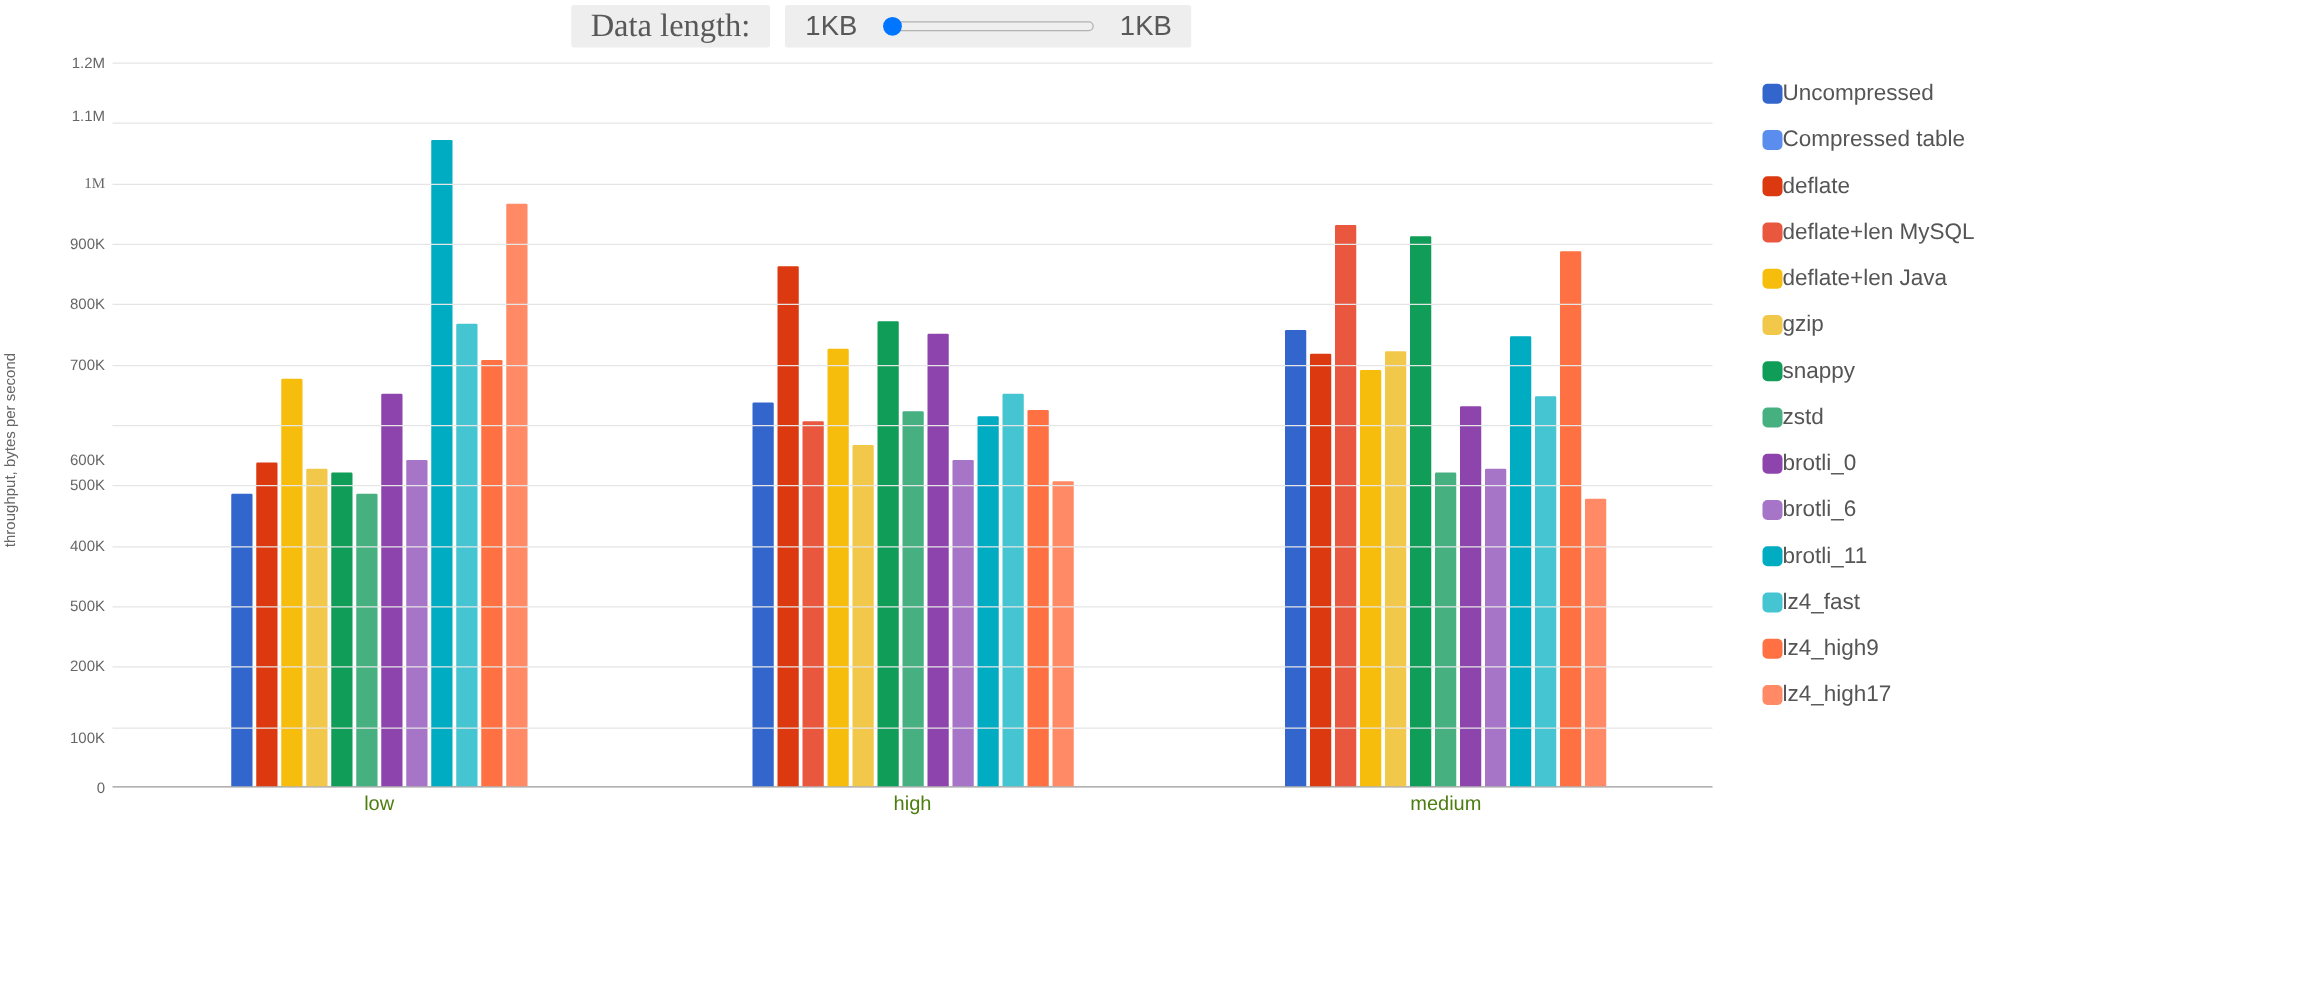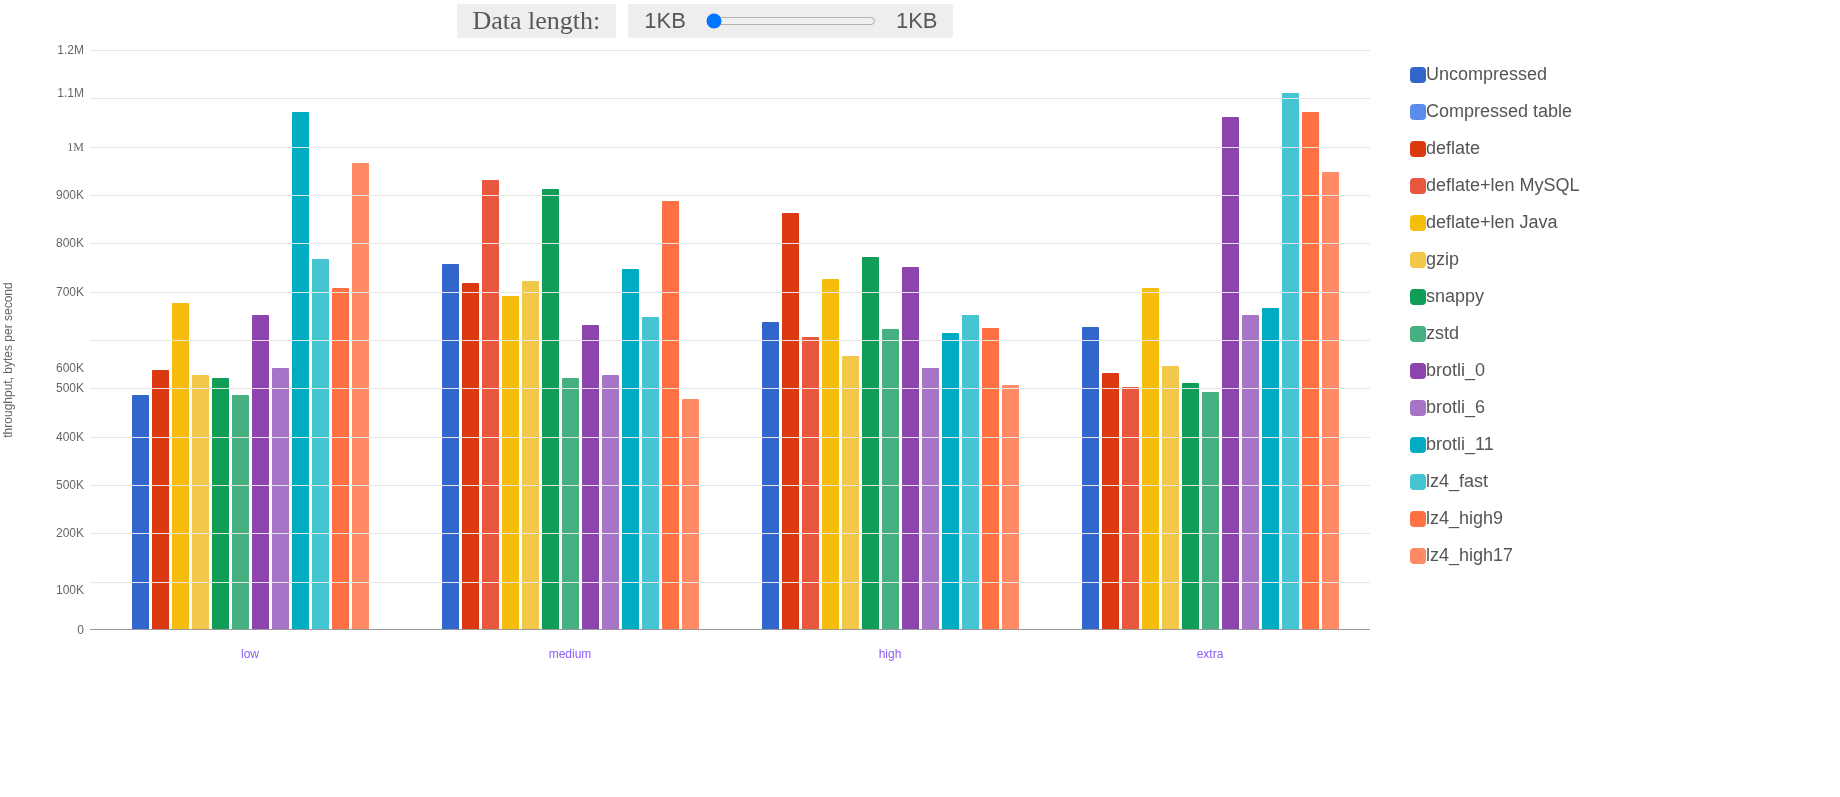--- a/index.html
+++ b/index.html
@@ -95,23 +95,23 @@
   }
   .bar {
     width: 17px;
     border-radius: 1px 1px 0 0;
   }
   .xtick {
     position: absolute;
     top: 100%;
     left: 50%;
     transform: translateX(-50%);
-    margin-top: 18px;
-    font-size: 12px;
-    color: #8b5cf6;
+    margin-top: 6px;
+    font-size: 16px;
+    color: #4d7c0f;
   }
   .xlabel {
     position: absolute;
     left: 50px; right: 0;
     top: 610px;
     text-align: center;
     font-size: 12px;
     color: #666;
   }
   .legend {
@@ -162,66 +162,50 @@
             <div class="bar" title="zstd: 485000" style="background: rgb(70, 176, 129); height: 234.417px;"></div>
             <div class="bar" title="brotli_0: 650000" style="background: rgb(142, 68, 173); height: 314.167px;"></div>
             <div class="bar" title="brotli_6: 540000" style="background: rgb(166, 117, 200); height: 261px;"></div>
             <div class="bar" title="brotli_11: 1070000" style="background: rgb(0, 172, 193); height: 517.167px;"></div>
             <div class="bar" title="lz4_fast: 765000" style="background: rgb(69, 196, 210); height: 369.75px;"></div>
             <div class="bar" title="lz4_high9: 705000" style="background: rgb(255, 112, 67); height: 340.75px;"></div>
             <div class="bar" title="lz4_high17: 965000" style="background: rgb(255, 138, 101); height: 466.417px;"></div>
             <div class="xtick">low</div>
           </div>
           <div class="group">
-            <div class="bar" title="Uncompressed: 755000" style="background: rgb(51, 102, 204); height: 364.917px;"></div>
-            <div class="bar" title="deflate: 715000" style="background: rgb(220, 57, 17); height: 345.583px;"></div>
-            <div class="bar" title="deflate+len MySQL: 930000" style="background: rgb(233, 87, 62); height: 449.5px;"></div>
-            <div class="bar" title="deflate+len Java: 690000" style="background: rgb(246, 189, 13); height: 333.5px;"></div>
-            <div class="bar" title="gzip: 720000" style="background: rgb(242, 200, 75); height: 348px;"></div>
-            <div class="bar" title="snappy: 910000" style="background: rgb(15, 157, 88); height: 439.833px;"></div>
-            <div class="bar" title="zstd: 520000" style="background: rgb(70, 176, 129); height: 251.333px;"></div>
-            <div class="bar" title="brotli_0: 630000" style="background: rgb(142, 68, 173); height: 304.5px;"></div>
-            <div class="bar" title="brotli_6: 525000" style="background: rgb(166, 117, 200); height: 253.75px;"></div>
-            <div class="bar" title="brotli_11: 745000" style="background: rgb(0, 172, 193); height: 360.083px;"></div>
-            <div class="bar" title="lz4_fast: 645000" style="background: rgb(69, 196, 210); height: 311.75px;"></div>
-            <div class="bar" title="lz4_high9: 885000" style="background: rgb(255, 112, 67); height: 427.75px;"></div>
-            <div class="bar" title="lz4_high17: 475000" style="background: rgb(255, 138, 101); height: 229.583px;"></div>
-            <div class="xtick">medium</div>
-          </div>
-          <div class="group">
             <div class="bar" title="Uncompressed: 635000" style="background: rgb(51, 102, 204); height: 306.917px;"></div>
             <div class="bar" title="deflate: 860000" style="background: rgb(220, 57, 17); height: 415.667px;"></div>
             <div class="bar" title="deflate+len MySQL: 605000" style="background: rgb(233, 87, 62); height: 292.417px;"></div>
             <div class="bar" title="deflate+len Java: 725000" style="background: rgb(246, 189, 13); height: 350.417px;"></div>
             <div class="bar" title="gzip: 565000" style="background: rgb(242, 200, 75); height: 273.083px;"></div>
             <div class="bar" title="snappy: 770000" style="background: rgb(15, 157, 88); height: 372.167px;"></div>
             <div class="bar" title="zstd: 620000" style="background: rgb(70, 176, 129); height: 299.667px;"></div>
             <div class="bar" title="brotli_0: 750000" style="background: rgb(142, 68, 173); height: 362.5px;"></div>
             <div class="bar" title="brotli_6: 540000" style="background: rgb(166, 117, 200); height: 261px;"></div>
             <div class="bar" title="brotli_11: 612000" style="background: rgb(0, 172, 193); height: 295.8px;"></div>
             <div class="bar" title="lz4_fast: 650000" style="background: rgb(69, 196, 210); height: 314.167px;"></div>
             <div class="bar" title="lz4_high9: 622000" style="background: rgb(255, 112, 67); height: 300.633px;"></div>
             <div class="bar" title="lz4_high17: 505000" style="background: rgb(255, 138, 101); height: 244.083px;"></div>
             <div class="xtick">high</div>
           </div>
           <div class="group">
-            <div class="bar" title="Uncompressed: 625000" style="background: rgb(51, 102, 204); height: 302.083px;"></div>
-            <div class="bar" title="deflate: 530000" style="background: rgb(220, 57, 17); height: 256.167px;"></div>
-            <div class="bar" title="deflate+len MySQL: 500000" style="background: rgb(233, 87, 62); height: 241.667px;"></div>
-            <div class="bar" title="deflate+len Java: 705000" style="background: rgb(246, 189, 13); height: 340.75px;"></div>
-            <div class="bar" title="gzip: 545000" style="background: rgb(242, 200, 75); height: 263.417px;"></div>
-            <div class="bar" title="snappy: 510000" style="background: rgb(15, 157, 88); height: 246.5px;"></div>
-            <div class="bar" title="zstd: 490000" style="background: rgb(70, 176, 129); height: 236.833px;"></div>
-            <div class="bar" title="brotli_0: 1060000" style="background: rgb(142, 68, 173); height: 512.333px;"></div>
-            <div class="bar" title="brotli_6: 650000" style="background: rgb(166, 117, 200); height: 314.167px;"></div>
-            <div class="bar" title="brotli_11: 665000" style="background: rgb(0, 172, 193); height: 321.417px;"></div>
-            <div class="bar" title="lz4_fast: 1110000" style="background: rgb(69, 196, 210); height: 536.5px;"></div>
-            <div class="bar" title="lz4_high9: 1070000" style="background: rgb(255, 112, 67); height: 517.167px;"></div>
-            <div class="bar" title="lz4_high17: 945000" style="background: rgb(255, 138, 101); height: 456.75px;"></div>
-            <div class="xtick">extra</div>
+            <div class="bar" title="Uncompressed: 755000" style="background: rgb(51, 102, 204); height: 364.917px;"></div>
+            <div class="bar" title="deflate: 715000" style="background: rgb(220, 57, 17); height: 345.583px;"></div>
+            <div class="bar" title="deflate+len MySQL: 930000" style="background: rgb(233, 87, 62); height: 449.5px;"></div>
+            <div class="bar" title="deflate+len Java: 690000" style="background: rgb(246, 189, 13); height: 333.5px;"></div>
+            <div class="bar" title="gzip: 720000" style="background: rgb(242, 200, 75); height: 348px;"></div>
+            <div class="bar" title="snappy: 910000" style="background: rgb(15, 157, 88); height: 439.833px;"></div>
+            <div class="bar" title="zstd: 520000" style="background: rgb(70, 176, 129); height: 251.333px;"></div>
+            <div class="bar" title="brotli_0: 630000" style="background: rgb(142, 68, 173); height: 304.5px;"></div>
+            <div class="bar" title="brotli_6: 525000" style="background: rgb(166, 117, 200); height: 253.75px;"></div>
+            <div class="bar" title="brotli_11: 745000" style="background: rgb(0, 172, 193); height: 360.083px;"></div>
+            <div class="bar" title="lz4_fast: 645000" style="background: rgb(69, 196, 210); height: 311.75px;"></div>
+            <div class="bar" title="lz4_high9: 885000" style="background: rgb(255, 112, 67); height: 427.75px;"></div>
+            <div class="bar" title="lz4_high17: 475000" style="background: rgb(255, 138, 101); height: 229.583px;"></div>
+            <div class="xtick">medium</div>
           </div>
         </div>
     <div class="ytick" style="top: 580px;">0</div>
         <div class="grid-line" style="top: 531.667px;"></div>
         <div class="ytick" style="top: 540px;">100K</div>
         <div class="grid-line" style="top: 483.333px;"></div>
         <div class="ytick" style="top: 483.333px;">200K</div>
         <div class="grid-line" style="top: 435px;"></div>
         <div class="ytick" style="top: 435px;">500K</div>
         <div class="grid-line" style="top: 386.667px;"></div>

